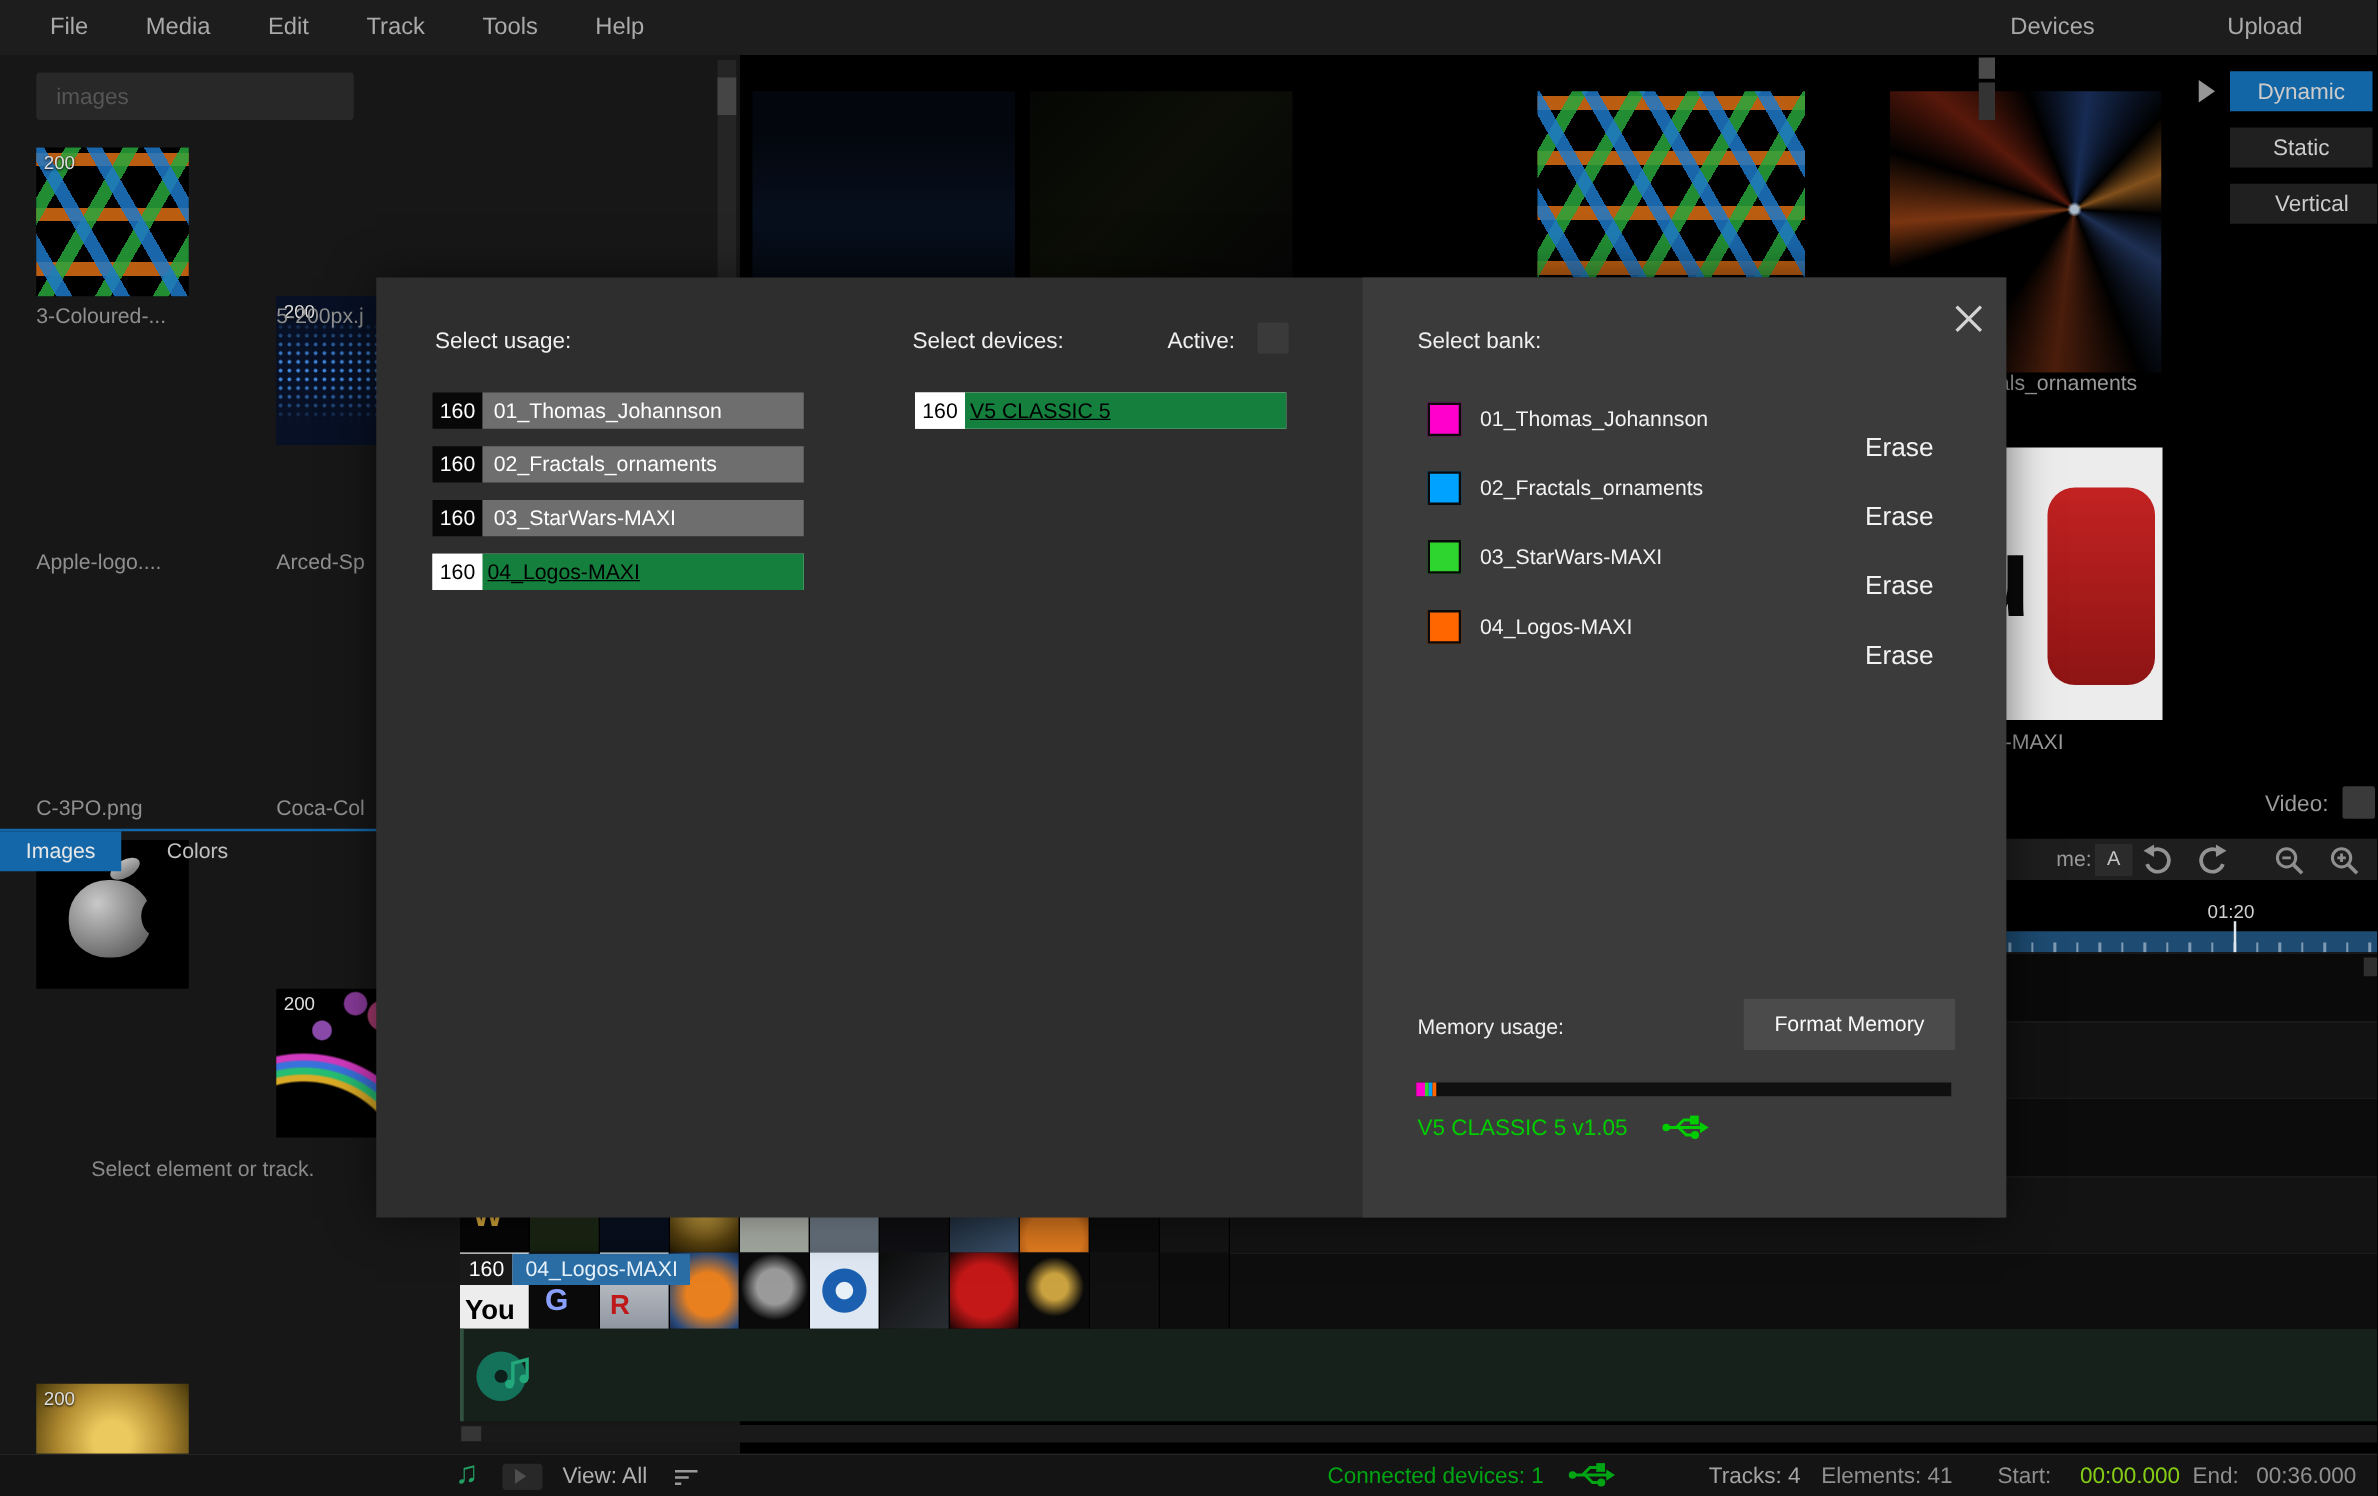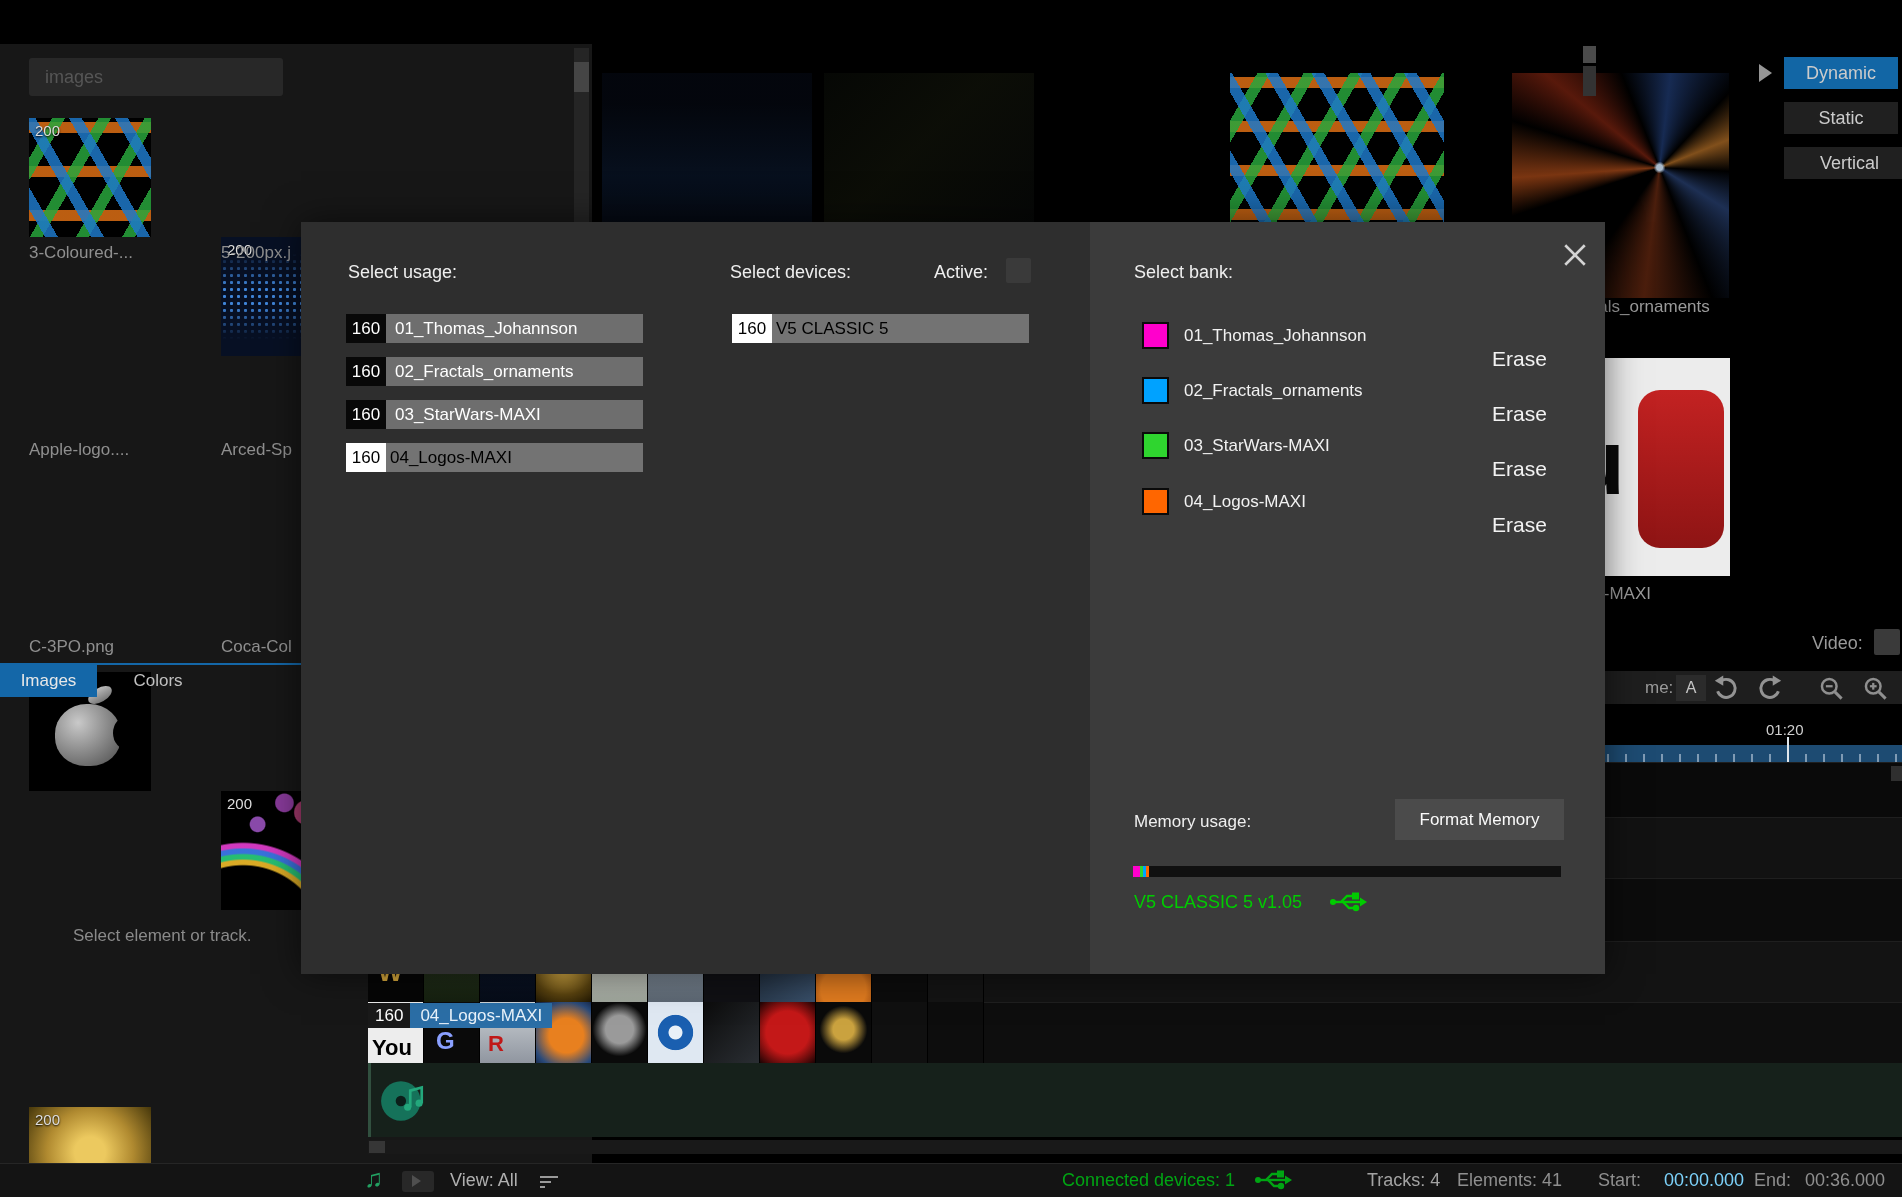--- a/index.html
+++ b/index.html
@@ -53,21 +53,21 @@
   .viewbtn{width:114px;height:32px;color:#cbcbcb;font-size:18px;text-align:center;line-height:32px;background:#202020;}
   
   #modal{left:301px;top:222px;width:1304px;height:752px;background:#2e2e2e;box-shadow:0 0 34px rgba(0,0,0,.55);}
   #modal-right{position:absolute;left:789px;top:0;width:515px;height:752px;background:#3b3b3b;}
   .mtitle{color:#efefef;font-size:18px;}
   .trackrow{position:absolute;left:45px;width:297px;height:29px;display:flex;font-size:17px;line-height:29px;}
   .trackrow .num{width:40px;background:#080808;color:#fff;text-align:center;}
   .trackrow .nm{flex:1;background:#6e6e6e;color:#fff;padding-left:9px;white-space:nowrap;overflow:hidden;}
   .trackrow.sel{background:#fff;}
   .trackrow.sel .num{background:#fff;color:#000;}
-  .trackrow.sel .nm{background:#737373;color:#000;padding-left:4px;}
+  .trackrow.sel .nm{background:#15803d;color:#000;padding-left:4px;text-decoration:underline;}
   .bankswatch{position:absolute;left:841px;width:27px;height:27px;border:2px solid #0a0a0a;box-sizing:border-box;}
   .bankname{position:absolute;left:883px;color:#f2f2f2;font-size:17px;line-height:27px;}
   .bankerase{position:absolute;left:1191px;color:#f2f2f2;font-size:21px;line-height:27px;cursor:pointer;margin-top:23px;}
   .chk{background:#3a3a3a;border-radius:2px;}
   
   .lane{left:592px;width:1310px;box-sizing:border-box;border-top:1px solid #1f1f1f;}
   
   .strip{display:flex;}
   .sblock{width:56px;height:61px;box-sizing:border-box;border-right:1px solid #000;position:relative;overflow:hidden;
           font-size:15px;color:#ddd;}
@@ -94,20 +94,31 @@
   .sb9{background:radial-gradient(circle at 50% 45%,#caa23f 0 24%,#0a0a0a 55%);}
   .sb10{background:#101010;}
   .sb11{background:#0d0d0d;}
   .filterline{height:2px;background:#9a9a9a;margin-bottom:3px;}
 </style>
 </head>
 <body>
 
 <div id="screen">
 
+  <div id="menubar" class="abs">
+    <span class="mi">File</span>
+    <span class="mi">Media</span>
+    <span class="mi">Edit</span>
+    <span class="mi">Track</span>
+    <span class="mi">Tools</span>
+    <span class="mi">Help</span>
+    <span class="spacer"></span>
+    <span class="mi mr">Devices</span>
+    <span class="mi mr">Upload</span>
+  </div>
 
   <div id="leftpanel" class="abs">
     <div id="searchbox" class="abs">
       <input placeholder="images" style="">
       <svg width="24" height="24" viewBox="0 0 24 24" style="margin-right:12px;">
         <circle cx="10" cy="10" r="6" fill="none" stroke="#808080" stroke-width="2"></circle>
         <line x1="14.5" y1="14.5" x2="20" y2="20" stroke="#808080" stroke-width="2"></line>
       </svg>
     </div>
 
@@ -328,21 +339,21 @@
     <line x1="6" y1="12" x2="32" y2="12" stroke="#00a513" stroke-width="2.4"></line>
     <polygon points="31,7.5 31,16.5 38,12" fill="#00a513"></polygon>
     <polyline points="12,12 18,6 24,6" fill="none" stroke="#00a513" stroke-width="2.4"></polyline>
     <rect x="23" y="2.5" width="7" height="7" fill="#00a513"></rect>
     <polyline points="14,12 20,18 25,18" fill="none" stroke="#00a513" stroke-width="2.4"></polyline>
     <circle cx="27" cy="18" r="3.2" fill="#00a513"></circle>
   </svg>
   <span class="abs" style="left:1367px;top:1170px;color:#a3a3a3;font-size:18px;">Tracks: 4</span>
   <span class="abs" style="left:1457px;top:1170px;color:#8f8f8f;font-size:18px;">Elements: 41</span>
   <span class="abs" style="left:1598px;top:1170px;color:#8f8f8f;font-size:18px;">Start:</span>
-  <span class="abs" style="left:1664px;top:1170px;color:#7dd3fc;font-size:18px;">00:00.000</span>
+  <span class="abs" style="left:1664px;top:1170px;color:#84cc16;font-size:18px;">00:00.000</span>
   <span class="abs" style="left:1754px;top:1170px;color:#8f8f8f;font-size:18px;">End:</span>
   <span class="abs" style="left:1805px;top:1170px;color:#8f8f8f;font-size:18px;">00:36.000</span>
 
   <div id="modal" class="abs">
     <div id="modal-right"></div>
 
     <svg class="abs" style="left:1261px;top:20px;cursor:pointer;" width="26" height="26" viewBox="0 0 24 24">
       <line x1="3" y1="3" x2="21" y2="21" stroke="#d4d4d4" stroke-width="2.4"></line>
       <line x1="21" y1="3" x2="3" y2="21" stroke="#d4d4d4" stroke-width="2.4"></line>
     </svg>

